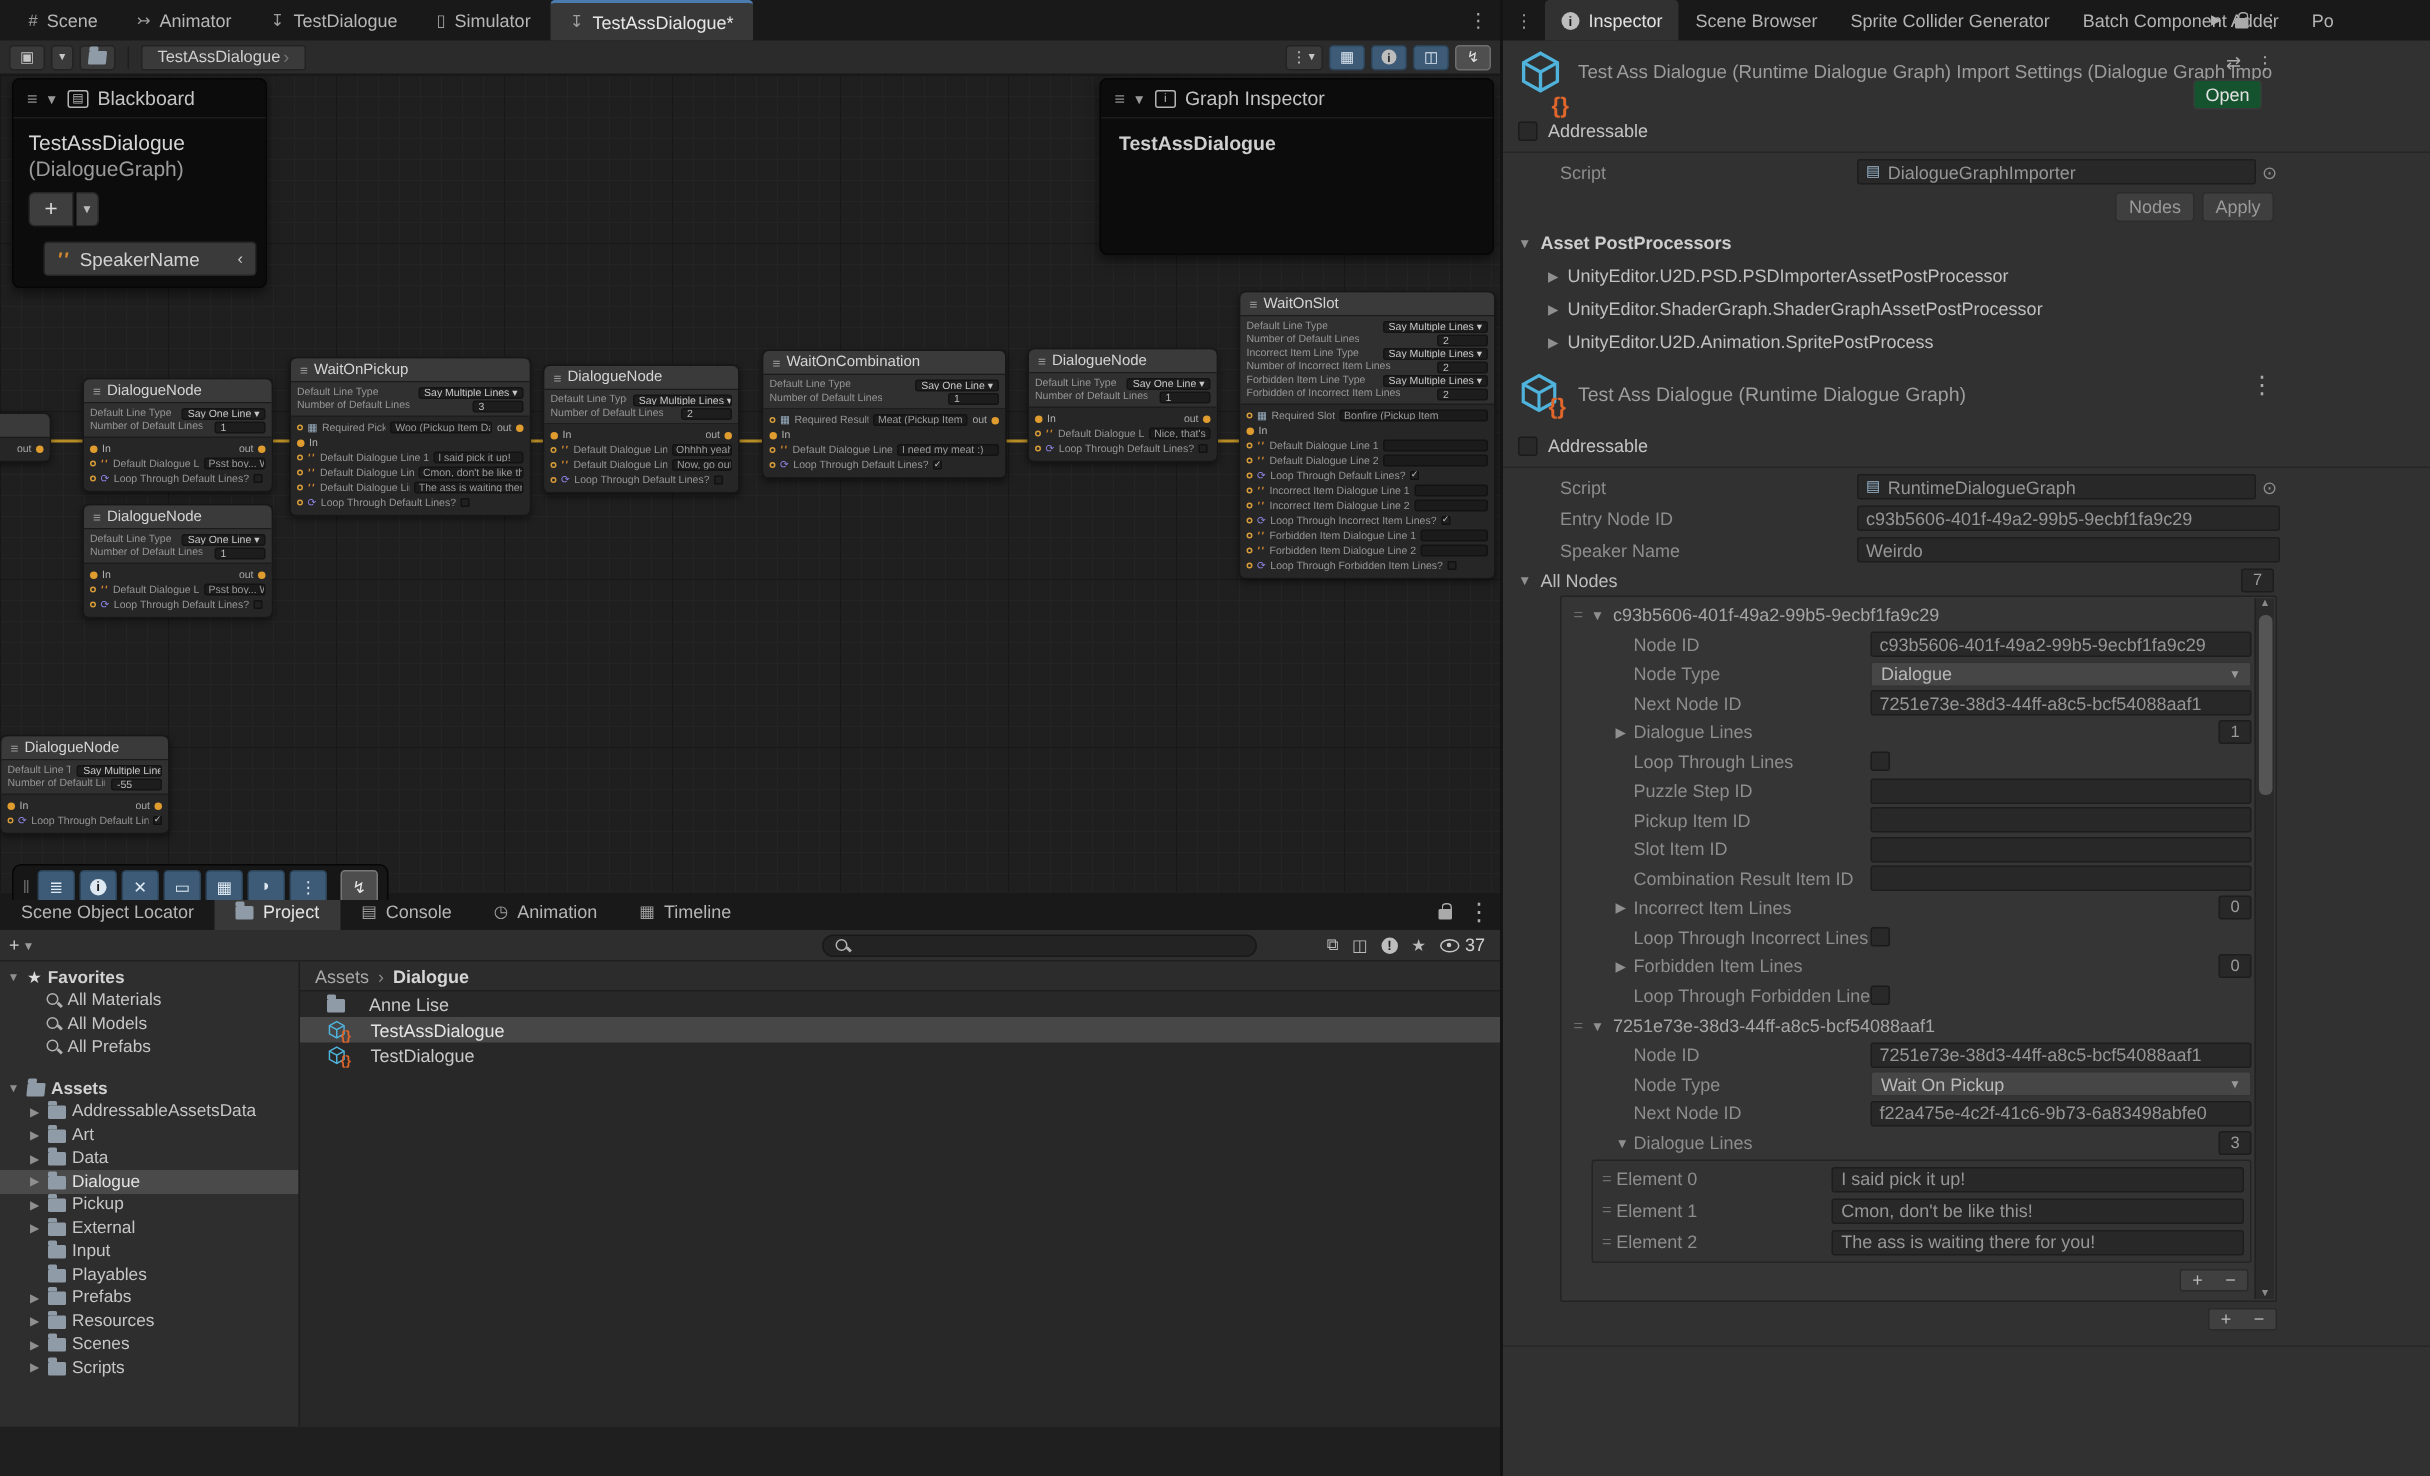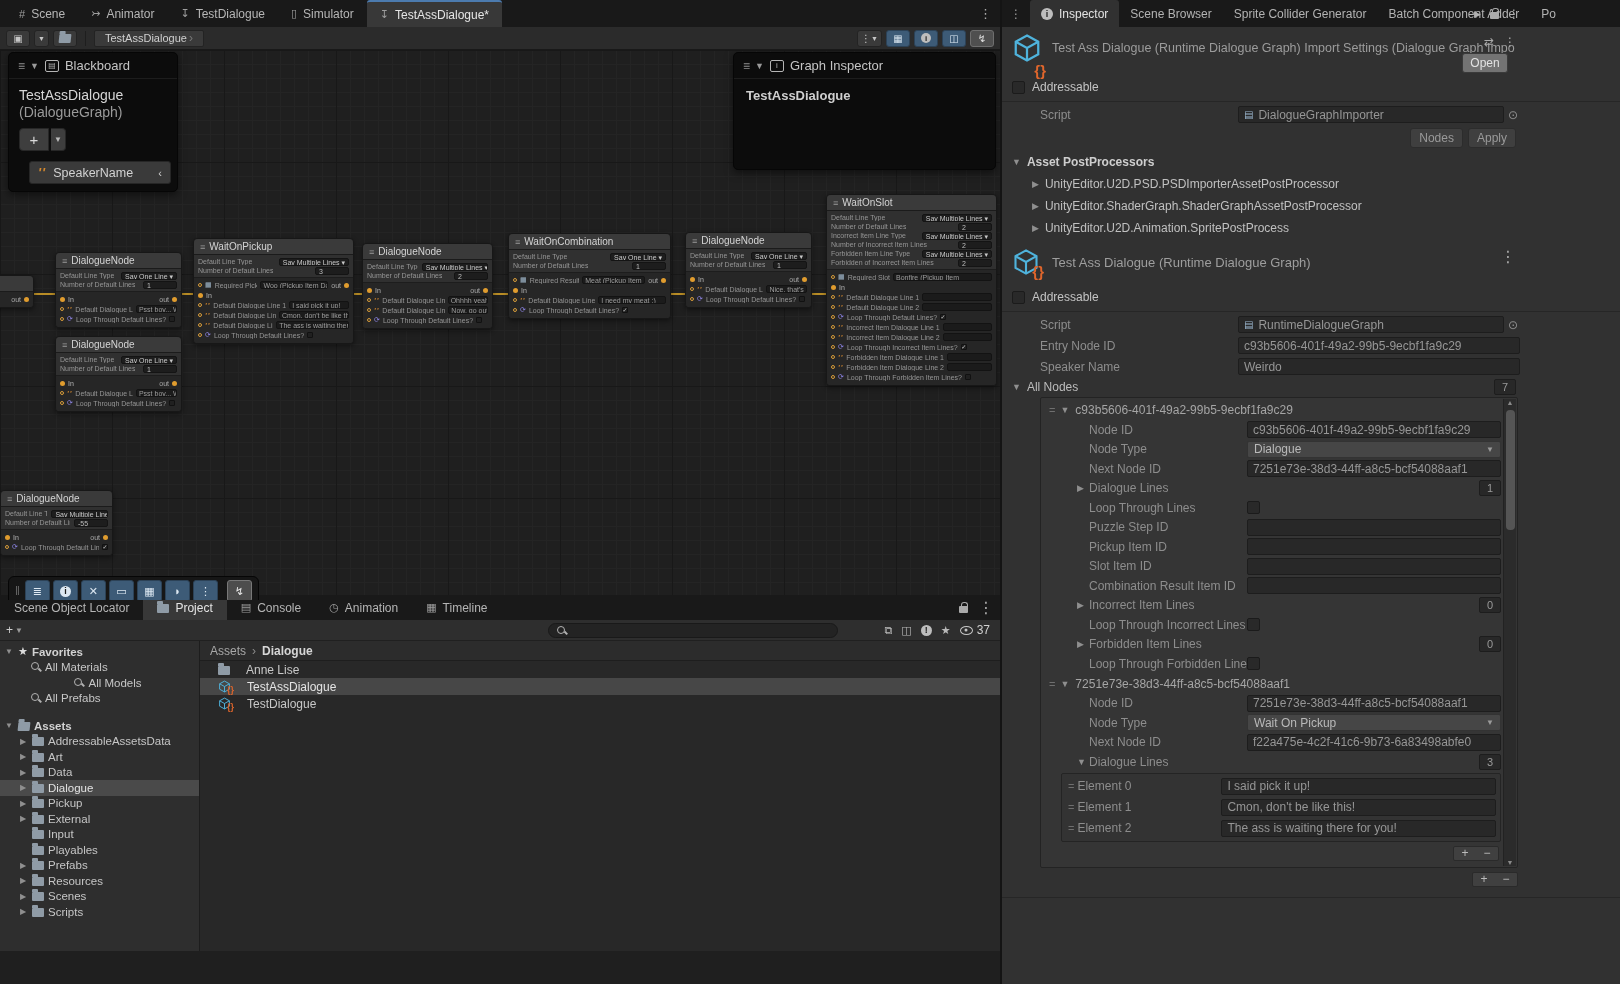--- a/index.html
+++ b/index.html
@@ -138,21 +138,21 @@
   
   #inspector{position:absolute;left:1002px;top:0;width:618px;height:984px;background:#313131}
   .insp-tabs{height:27px;background:#191919;display:flex;align-items:stretch;font-size:12px;position:relative}
   .itab{display:flex;align-items:center;gap:6px;padding:0 11px;color:#b3b3b3;white-space:nowrap}
   .itab.active{background:#313131;color:#e2e2e2;border-radius:3px 3px 0 0}
   .insp-tabs .kebab0{display:flex;align-items:center;padding:0 8px;color:#9a9a9a}
   .it-right{position:absolute;right:100px;top:0;height:27px;display:flex;align-items:center;gap:9px;color:#b0b0b0}
   .insp-head{position:relative;height:48px;padding:6px 100px 0 10px;display:flex;gap:10px}
   .ih-title{font-size:12.5px;color:#9c9c9c;line-height:30px;white-space:nowrap;overflow:hidden;flex:1}
   .ih-icons{position:absolute;right:104px;top:8px;display:flex;gap:10px;color:#ababab;font-size:12px}
-  .open-btn{position:absolute;right:112px;top:26px;width:46px;height:20px;background:#737373;border:1px solid #3a3a3a;
+  .open-btn{position:absolute;right:112px;top:26px;width:46px;height:20px;background:#14532d;border:1px solid #3a3a3a;
     border-radius:3px;color:#e2e2e2;font-size:12px;display:flex;align-items:center;justify-content:center}
   .addr-row{display:flex;align-items:center;gap:7px;height:24px;padding-left:10px;font-size:12px;color:#c4c4c4}
   .cb{width:13px;height:13px;background:#292929;border:1px solid #1b1b1b;border-radius:2px;flex:0 0 auto;
     display:flex;align-items:center;justify-content:center;color:#d0d0d0;font-size:10px}
   .hdiv{height:1px;background:#262626;margin:2px 0}
   .orow{display:flex;align-items:center;height:21px;padding:0 100px 0 38px;font-size:12px}
   .orow .lbl{width:198px;color:#8d8d8d;white-space:nowrap;overflow:hidden;flex:0 0 auto}
   .fld{flex:1;height:17px;background:#282828;border:1px solid #1d1d1d;border-radius:2px;display:flex;
     align-items:center;gap:5px;padding:0 5px;color:#969696;white-space:nowrap;overflow:hidden}
   .fld .sic{color:#9cb8d0;font-size:10px}
@@ -757,21 +757,21 @@
       <div class="tree" id="tree">
           <div class="trow" style="padding-left: 4px;">
             <span class="caret">▼</span>
             <span class="star">★</span>
             <span style="font-weight: bold; color: rgb(210, 210, 210);">Favorites</span>
           </div>
           <div class="trow" style="padding-left: 30px;">
             <span class="icon-search"></span>
             <span>All Materials</span>
           </div>
-          <div class="trow" style="padding-left: 16px; justify-content: center;">
+          <div class="trow" style="padding-left: 30px;">
             <span class="icon-search"></span>
             <span>All Models</span>
           </div>
           <div class="trow" style="padding-left: 30px;">
             <span class="icon-search"></span>
             <span>All Prefabs</span>
           </div>
           <div class="tspacer"></div>
           <div class="trow" style="padding-left: 4px;">
             <span class="caret">▼</span>

